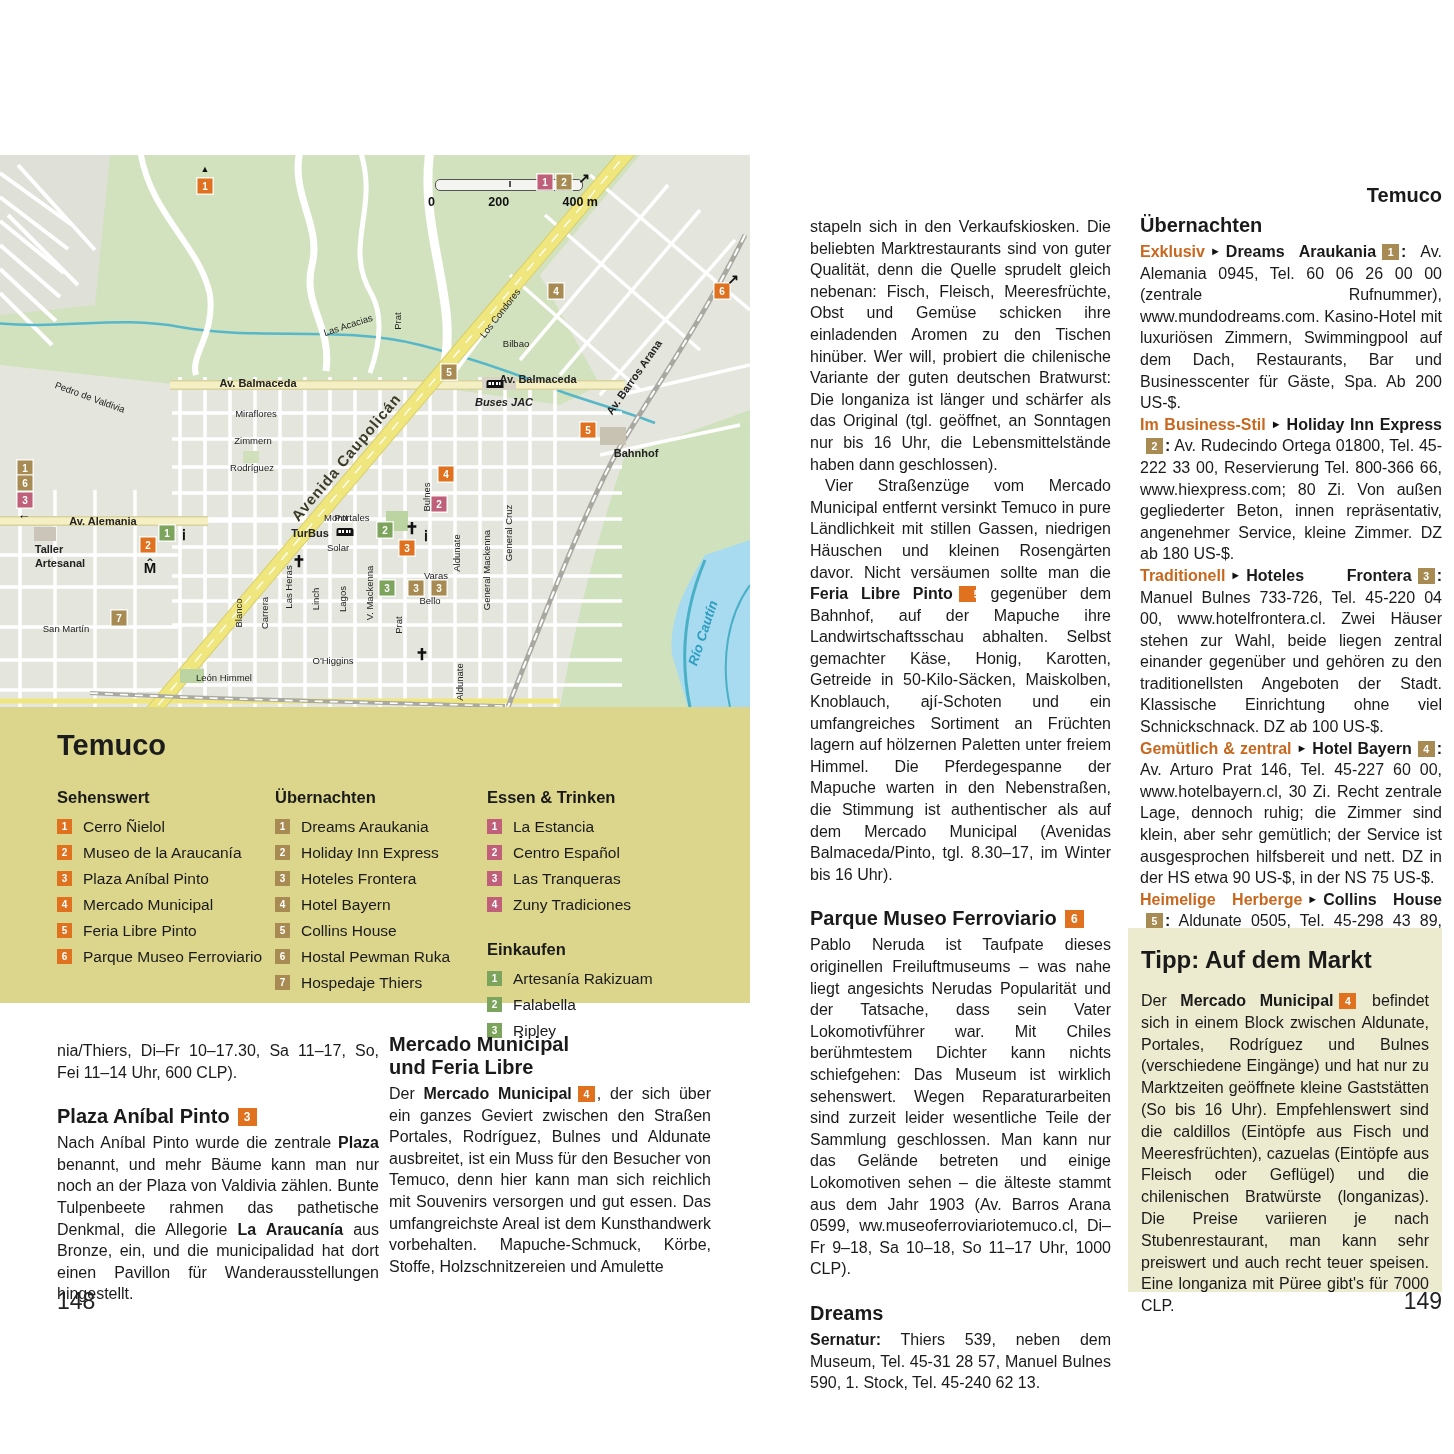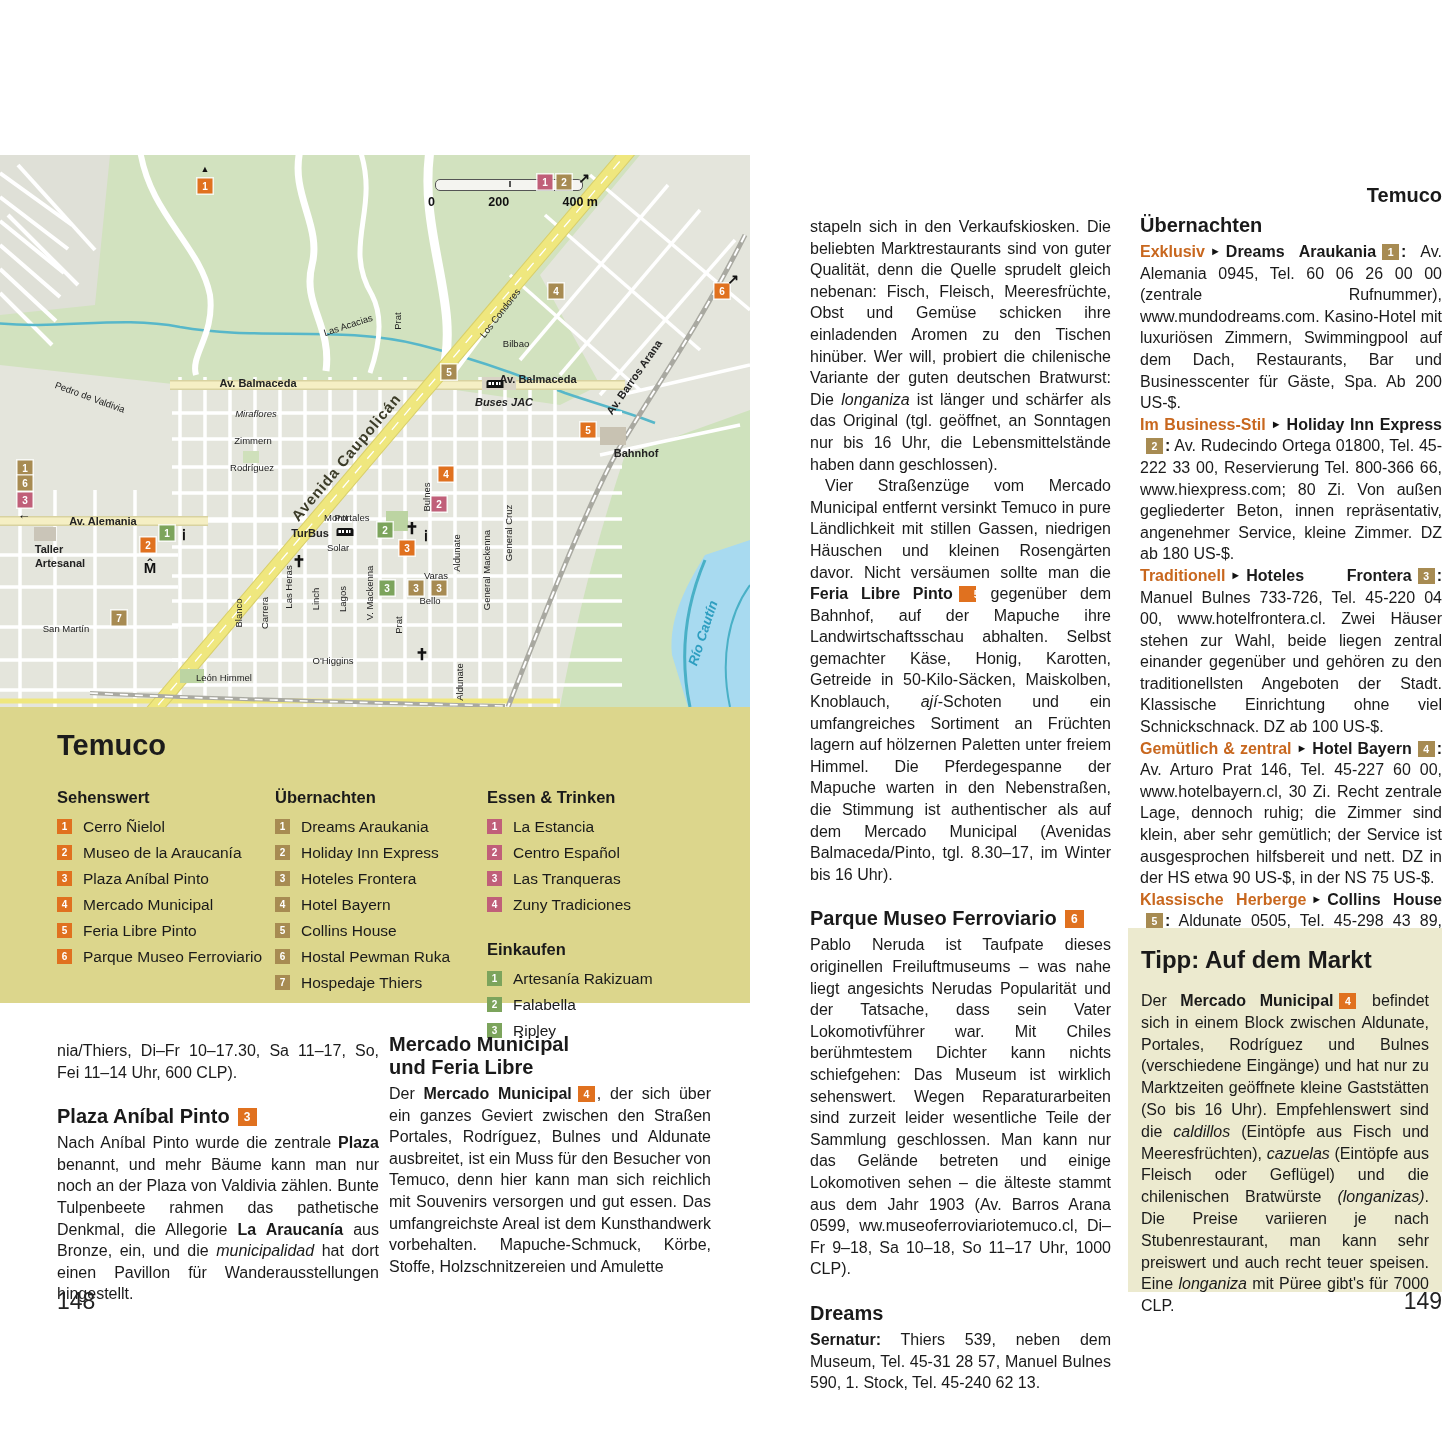--- a/index.html
+++ b/index.html
@@ -1,18 +1,18 @@
 <!DOCTYPE html>
 <html><head>
 <meta charset="utf-8">
 <style>
   html,body{margin:0;padding:0;background:#fff;}
   body{width:1454px;height:1454px;position:relative;font-family:"Liberation Sans",sans-serif;color:#1a1a1a;overflow:hidden;}
   .b{font-weight:bold;}
-  .i{font-style:italic;}
+  .i{}
   .accent{color:#c8671e;font-weight:bold;}
   .arrow{color:#111;font-size:11px;padding:0 5px;vertical-align:2px;}
   
   #map{position:absolute;left:0;top:155px;width:750px;height:552px;overflow:hidden;background:#e4e5dc;}
   #map svg{position:absolute;left:0;top:0;}
   .map-label{position:absolute;font-size:9.5px;color:#222;white-space:nowrap;transform:translate(-50%,-50%);}
   .map-label.avenue{font-weight:bold;font-size:11px;}
   .map-label.big{font-weight:bold;font-size:15px;color:#3c3c28;letter-spacing:1px;}
   .map-label.river{font-style:italic;font-weight:bold;font-size:13.5px;color:#2e9ec0;}
   .mbadge{position:absolute;width:15px;height:15px;transform:translate(-50%,-50%);color:#fff;font-size:10px;font-weight:bold;text-align:center;line-height:15px;box-shadow:0 0 0 1.5px rgba(255,255,255,.75);}
@@ -175,21 +175,21 @@
     </div>
   <div id="map-overlay">
       <div class="map-label" style="left: 500px; top: 158px; transform: translate(-50%, -50%) rotate(-52deg);">Los Condores</div>
       <div class="map-label" style="left: 348px; top: 170px; transform: translate(-50%, -50%) rotate(-18deg);">Las Acacias</div>
       <div class="map-label" style="left: 397px; top: 166px; transform: translate(-50%, -50%) rotate(-90deg);">Prat</div>
       <div class="map-label" style="left: 516px; top: 188px;">Bilbao</div>
       <div class="map-label avenue" style="left: 258px; top: 228px;">Av. Balmaceda</div>
       <div class="map-label avenue" style="left: 538px; top: 224px;">Av. Balmaceda</div>
       <div class="map-label avenue" style="left: 634px; top: 222px; transform: translate(-50%, -50%) rotate(-55deg);">Av. Barros Arana</div>
       <div class="map-label avenue" style="left: 504px; top: 247px; font-style: italic;">Buses JAC</div>
-      <div class="map-label" style="left: 256px; top: 258px; font-style: italic;">Miraflores</div>
+      <div class="map-label" style="left: 256px; top: 258px;">Miraflores</div>
       <div class="map-label" style="left: 253px; top: 285px;">Zimmern</div>
       <div class="map-label" style="left: 252px; top: 312px;">Rodríguez</div>
       <div class="map-label" style="left: 352px; top: 344px; margin-top: 18px;">Portales</div>
       <div class="map-label" style="left: 426px; top: 342px; transform: translate(-50%, -50%) rotate(-90deg);">Bulnes</div>
       <div class="map-label" style="left: 336px; top: 362px;">Montt</div>
       <div class="map-label avenue" style="left: 310px; top: 378px;">TurBus</div>
       <div class="map-label" style="left: 338px; top: 392px;">Solar</div>
       <div class="map-label" style="left: 456px; top: 398px; transform: translate(-50%, -50%) rotate(-90deg);">Aldunate</div>
       <div class="map-label" style="left: 486px; top: 415px; transform: translate(-50%, -50%) rotate(-90deg);">General Mackenna</div>
       <div class="map-label" style="left: 508px; top: 378px; transform: translate(-50%, -50%) rotate(-90deg);">General Cruz</div>
@@ -314,20 +314,20 @@
       <p><span class="b">Sernatur:</span><span> Thiers 539, neben dem Museum, Tel. 45-31 28 57, Manuel Bulnes 590, 1. Stock, Tel. 45-240 62 13.</span></p>
     </div>
 </div>
 <div id="p149-col2" class="tcol">
   <h2 class="sec first">Übernachten</h2>
   <div id="hotel-list">
       <p><span class="accent">Exklusiv</span><span class="arrow">►</span><span class="b">Dreams Araukania</span><span class="tbadge c-brown">1</span><span class="b">:</span><span> Av. Alemania 0945, Tel. 60 06 26 00 00 (zentrale Rufnummer), www.mundodreams.com. Kasino-Hotel mit luxuriösen Zimmern, Swimmingpool auf dem Dach, Restaurants, Bar und Businesscenter für Gäste, Spa. Ab 200 US-$.</span></p>
       <p><span class="accent">Im Business-Stil</span><span class="arrow">►</span><span class="b">Holiday Inn Express</span><span class="tbadge c-brown">2</span><span class="b">:</span><span> Av. Rudecindo Ortega 01800, Tel. 45-222 33 00, Reservierung Tel. 800-366 66, www.hiexpress.com; 80 Zi. Von außen gegliederter Beton, innen repräsentativ, angenehmer Service, kleine Zimmer. DZ ab 180 US-$.</span></p>
       <p><span class="accent">Traditionell</span><span class="arrow">►</span><span class="b">Hoteles Frontera</span><span class="tbadge c-brown">3</span><span class="b">:</span><span> Manuel Bulnes 733-726, Tel. 45-220 04 00, www.hotelfrontera.cl. Zwei Häuser stehen zur Wahl, beide liegen zentral einander gegenüber und gehören zu den traditionellsten Angeboten der Stadt. Klassische Einrichtung ohne viel Schnickschnack. DZ ab 100 US-$.</span></p>
       <p><span class="accent">Gemütlich &amp; zentral</span><span class="arrow">►</span><span class="b">Hotel Bayern</span><span class="tbadge c-brown">4</span><span class="b">:</span><span> Av. Arturo Prat 146, Tel. 45-227 60 00, www.hotelbayern.cl, 30 Zi. Recht zentrale Lage, dennoch ruhig; die Zimmer sind klein, aber sehr gemütlich; der Service ist ausgesprochen hilfsbereit und nett. DZ in der HS etwa 90 US-$, in der NS 75 US-$.</span></p>
-      <p><span class="accent">Klassische Herberge</span><span class="arrow">►</span><span class="b">Collins House</span><span class="tbadge c-brown">5</span><span class="b">:</span><span> Aldunate 0505, Tel. 45-298 43 89, www.hostalcollins.cl; 15 Zi. Gepflegtes und in freundlichen Farben gehaltenes Haus mit Sauna. DZ ab 70 US-$.</span></p>
+      <p><span class="accent">Heimelige Herberge</span><span class="arrow">►</span><span class="b">Collins House</span><span class="tbadge c-brown">5</span><span class="b">:</span><span> Aldunate 0505, Tel. 45-298 43 89, www.hostalcollins.cl; 15 Zi. Gepflegtes und in freundlichen Farben gehaltenes Haus mit Sauna. DZ ab 70 US-$.</span></p>
     </div>
 </div>
 <div id="tipbox">
   <h2>Tipp: Auf dem Markt</h2>
   <div class="tcolp"><span>Der </span><span class="b">Mercado Municipal</span><span class="tbadge c-orange">4</span><span> befindet sich in einem Block zwischen Aldunate, Portales, Rodríguez und Bulnes (verschiedene Eingänge) und hat nur zu Marktzeiten geöffnete kleine Gaststätten (So bis 16 Uhr). Empfehlenswert sind die </span><span class="i">caldillos</span><span> (Eintöpfe aus Fisch und Meeresfrüchten), </span><span class="i">cazuelas</span><span> (Eintöpfe aus Fleisch oder Geflügel) und die chilenischen Bratwürste </span><span class="i">(longanizas)</span><span>. Die Preise variieren je nach Stubenrestaurant, man kann sehr preiswert und auch recht teuer speisen. Eine </span><span class="i">longaniza</span><span> mit Püree gibt's für 7000 CLP.</span></div>
 </div>
 <div id="pn149" class="pagenum">149</div>
 
 </body></html>

